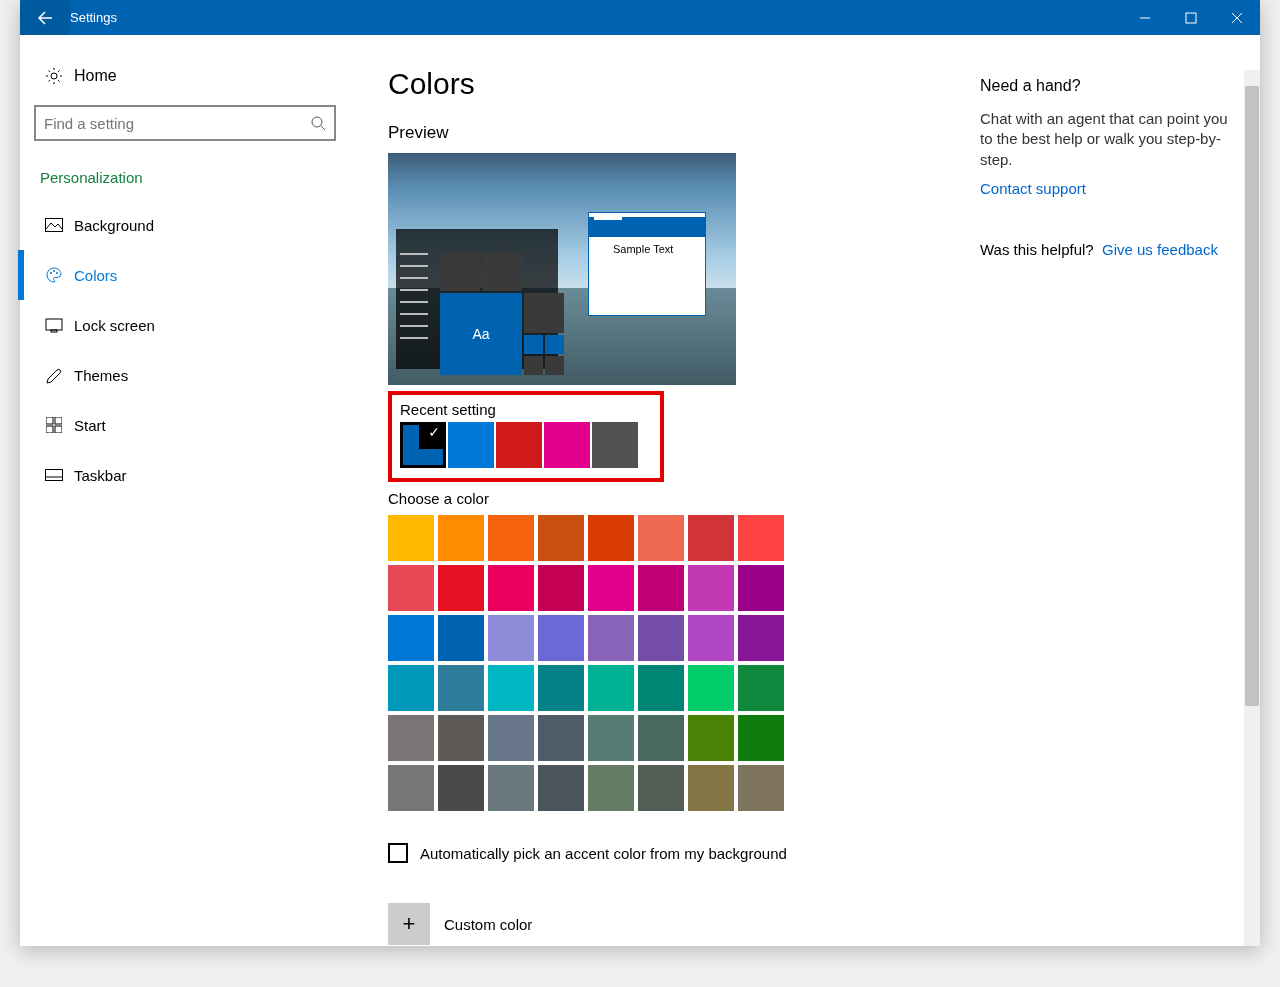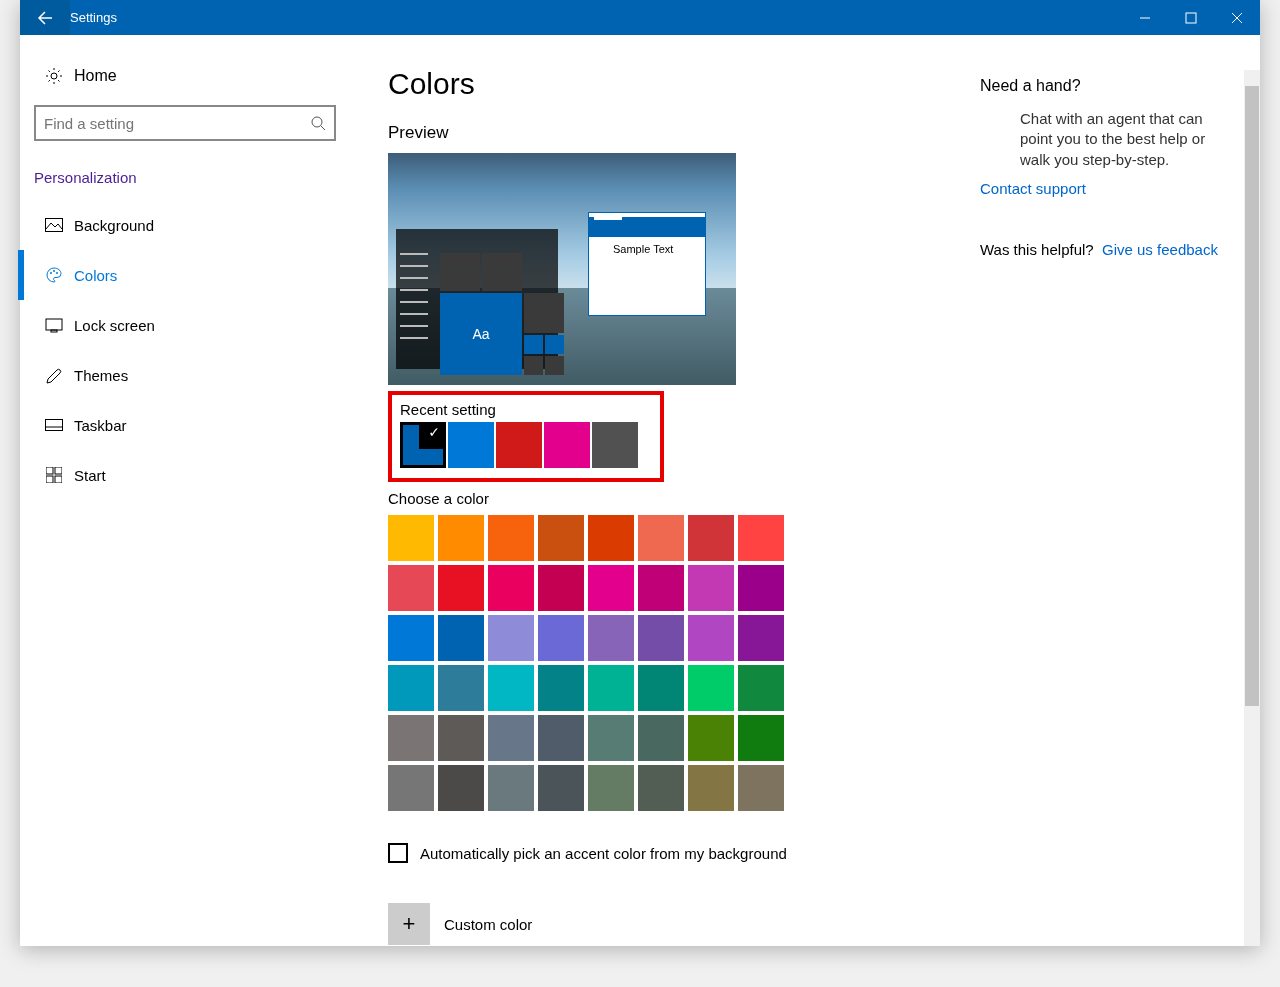--- a/index.html
+++ b/index.html
@@ -10,21 +10,21 @@
 .title { font-size: 13px; }
 .win-controls { margin-left: auto; display: flex; }
 .win-ctrl { width: 46px; height: 35px; display: flex; align-items: center; justify-content: center; cursor: pointer; }
 .content { display: flex; height: calc(100% - 35px); position: relative; }
 .sidebar { width: 330px; padding: 20px 0 0 0; }
 .home-row { display: flex; align-items: center; padding: 12px 18px; cursor: pointer; }
 .icon-cell { width: 32px; display: flex; justify-content: center; }
 .home-row .lbl { font-size: 16px; margin-left: 4px; }
 .search-box { margin: 8px 14px 18px 14px; height: 36px; border: 2px solid #888; display: flex; align-items: center; padding: 0 8px; }
 .search-box input { flex: 1; border: none; outline: none; font-size: 15px; background: transparent; }
-.cat-hdr { padding: 10px 18px 14px 14px; color: #4c1d95; font-size: 15px; }
+.cat-hdr { padding: 10px 18px 14px 20px; color: #15803d; font-size: 15px; }
 .nav-item { display: flex; align-items: center; height: 50px; padding: 0 18px; cursor: pointer; font-size: 15px; position: relative; }
 .nav-item.active { color: #0078d7; }
 .nav-item.active::before { content: ""; position: absolute; left: -2px; top: 0; bottom: 0; width: 6px; background: #0078d7; }
 .nav-item .lbl { margin-left: 4px; }
 .main { flex: 1; padding: 32px 0 0 38px; overflow: auto; }
 .page-title { font-size: 30px; font-weight: 300; margin-bottom: 22px; }
 .section-label { font-size: 17px; margin-bottom: 10px; }
 .preview-img { width: 348px; height: 232px; position: relative; overflow: hidden; margin-bottom: 6px; }
 .prev-sky { position: absolute; inset: 0; background: linear-gradient(#3d5d78 0%, #5a8db3 15%, #a7cde4 45%, #dce9f0 65%, #8fa9b2 85%); }
 .prev-water { position: absolute; left: 0; right: 0; bottom: 0; height: 42%; background: linear-gradient(#6b8b99, #415b64); }
@@ -48,21 +48,21 @@
 .color-grid { display: flex; flex-direction: column; gap: 4px; }
 .color-row { display: flex; gap: 4px; }
 .cbox { width: 46px; height: 46px; cursor: pointer; }
 .auto-row { display: flex; align-items: center; margin-top: 32px; text-align: right; }
 .chk { width: 20px; height: 20px; border: 2px solid #000; margin-right: 12px; cursor: pointer; }
 .auto-row .txt { font-size: 15px; }
 .custom-row { display: flex; align-items: center; margin-top: 40px; }
 .custom-btn { width: 42px; height: 42px; background: #ccc; display: flex; align-items: center; justify-content: center; font-size: 22px; font-weight: 300; margin-right: 14px; cursor: pointer; }
 .right-col { width: 280px; padding: 42px 30px 0 0; }
 .help-hdr { font-size: 16px; margin-bottom: 14px; }
-.help-txt { font-size: 15px; color: #333; line-height: 1.35; margin-bottom: 10px; margin-left: 40px; }
+.help-txt { font-size: 15px; color: #333; line-height: 1.35; margin-bottom: 10px; }
 .link { color: #0066cc; font-size: 15px; cursor: pointer; }
 .was-row { margin-top: 44px; font-size: 15px; }
 .scrollbar { position: absolute; right: 0; top: 35px; bottom: 0; width: 16px; background: #f0f0f0; }
 .scroll-thumb { position: absolute; top: 16px; left: 1px; right: 1px; height: 620px; background: #c2c2c2; }
 </style>
 </head>
 <body>
 
 <div class="window">
   <div class="titlebar">
@@ -143,37 +143,37 @@
       <div class="nav-item">
         <span class="icon-cell">
             <svg width="18" height="18" viewBox="0 0 18 18">
               <path d="M3 13 L12 4 a2 2 0 0 1 3 3 L6 16 L2 17 Z" stroke="#000" fill="none"></path>
             </svg>
           </span>
         <span class="lbl">Themes</span>
       </div>
       <div class="nav-item">
         <span class="icon-cell">
-            <svg width="18" height="12" viewBox="0 0 18 12">
-              <rect x="0.5" y="0.5" width="17" height="11" stroke="#000" fill="none"></rect>
-              <line x1="0.5" y1="8" x2="17.5" y2="8" stroke="#000"></line>
-            </svg>
-          </span>
-        <span class="lbl">Taskbar</span>
-      </div>
-      <div class="nav-item">
-        <span class="icon-cell">
             <svg width="16" height="16" viewBox="0 0 16 16">
               <rect x="0" y="0" width="7" height="7" stroke="#000" fill="none"></rect>
               <rect x="9" y="0" width="7" height="7" stroke="#000" fill="none"></rect>
               <rect x="0" y="9" width="7" height="7" stroke="#000" fill="none"></rect>
               <rect x="9" y="9" width="7" height="7" stroke="#000" fill="none"></rect>
             </svg>
           </span>
         <span class="lbl">Start</span>
+      </div>
+      <div class="nav-item">
+        <span class="icon-cell">
+            <svg width="18" height="12" viewBox="0 0 18 12">
+              <rect x="0.5" y="0.5" width="17" height="11" stroke="#000" fill="none"></rect>
+              <line x1="0.5" y1="8" x2="17.5" y2="8" stroke="#000"></line>
+            </svg>
+          </span>
+        <span class="lbl">Taskbar</span>
       </div>
     </div>
 
     <div class="main">
       <div class="page-title">Colors</div>
       <div class="section-label">Preview</div>
 
       <div class="preview-img">
         <div class="prev-sky"></div>
         <div class="prev-water"></div>

